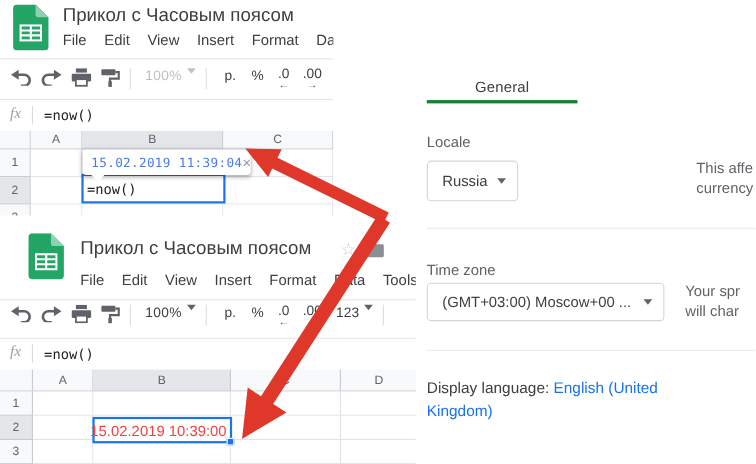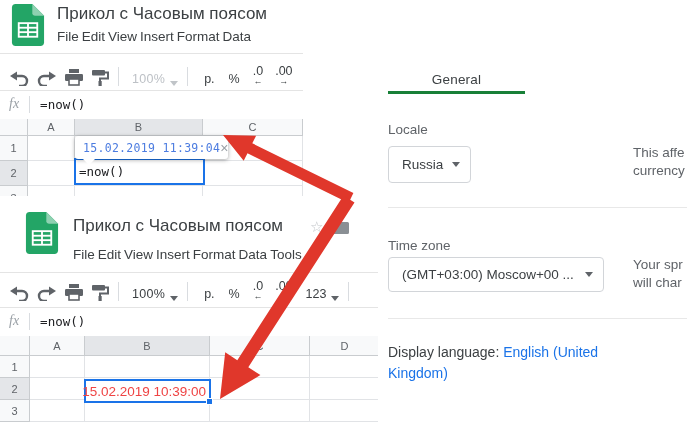--- a/index.html
+++ b/index.html
@@ -7,24 +7,24 @@
   body { font-family:"Liberation Sans", sans-serif; color:#202124; }
   #canvas { position:relative; width:687px; height:422px; background:#fff; overflow:hidden; }
 
   
   .sheet { position:absolute; background:#fff; overflow:hidden; }
   #sheet-top { left:0; top:0; width:303px; height:196px; }
   #sheet-bottom { left:0; top:205px; width:380px; height:217px; }
 
   .logo { position:absolute; }
   .sheet-title { position:absolute; font-size:17px; color:#3c4043; white-space:nowrap; }
-  .menurow { position:absolute; display:flex; gap:3px; font-size:13.5px; color:#3c4043; white-space:nowrap; }
+  .menurow { position:absolute; display:flex; gap:16px; font-size:13.5px; color:#3c4043; white-space:nowrap; }
   .hdiv { position:absolute; left:0; right:0; height:1px; background:#e4e4e4; }
 
-  .tbrow { position:absolute; display:flex; align-items:flex-end; height:24px; }
+  .tbrow { position:absolute; display:flex; align-items:flex-start; height:24px; }
   .tbrow svg { flex:0 0 auto; }
   .tbsep { width:1px; height:19px; background:#d9dce0; margin:0 9px; }
   .zoomlbl { font-size:12.5px; margin-left:4px; letter-spacing:.3px; }
   .zoom-dim { color:#bdc1c6; }
   .zoom-dark { color:#3c4043; }
   .caret { width:0; height:0; border-left:4px solid transparent; border-right:4px solid transparent; border-top:5px solid #5f6368; display:inline-block; margin-left:5px; }
   .caret.dim { border-top-color:#c0c4c8; }
   .fmt { font-size:12.5px; color:#3c4043; margin:0 7px; white-space:nowrap; }
   .decstack { display:inline-flex; flex-direction:column; align-items:center; line-height:10px; margin:0 6px; }
   .decstack .num { font-size:12.5px; color:#3c4043; }
@@ -325,21 +325,21 @@
       <div>currency</div>
     </div>
 
     <div class="setdiv" style="top:207px"></div>
 
     <div class="flabel" style="left:10px;top:238px">Time zone</div>
     <div class="dropdown" style="left:10px;top:257px;width:216px;height:35px">
       <span style="white-space:nowrap">(GMT+03:00) Moscow+00 ...</span>
       <span class="caret"></span>
     </div>
-    <div class="note" style="left:255px;top:256px">
+    <div class="note" style="left:245px;top:256px">
       <div>Your spr</div>
       <div>will char</div>
     </div>
 
     <div class="setdiv" style="top:318px"></div>
 
     <p class="displang"><span>Display language: </span><a href="#">English (United Kingdom)</a></p>
   </section>
 
   <svg id="arrows" width="687" height="422" viewBox="0 0 687 422">

